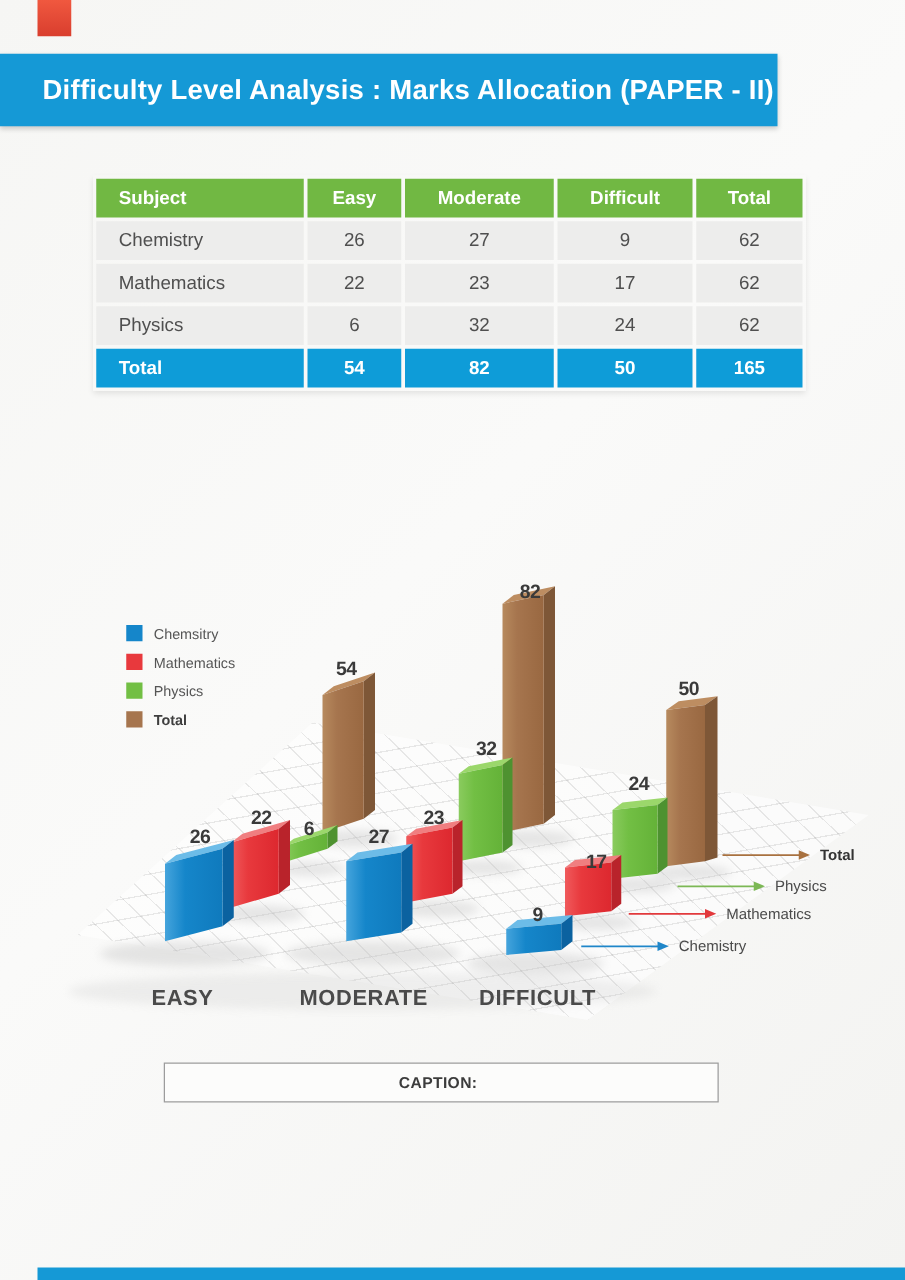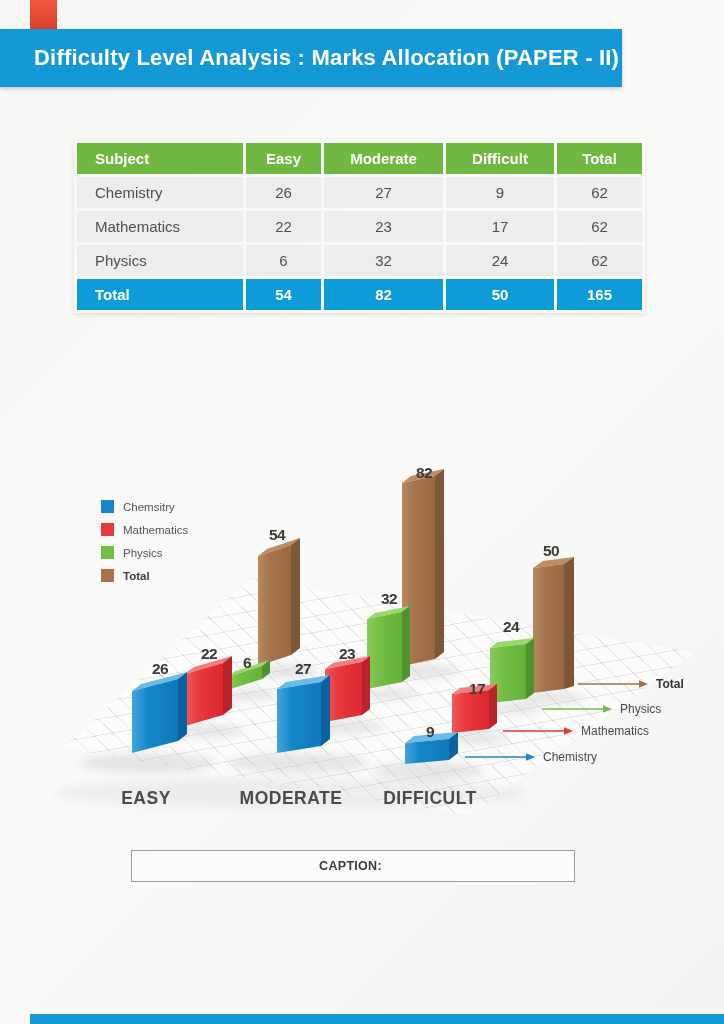--- a/index.html
+++ b/index.html
@@ -4,21 +4,21 @@
 <style>
   html,body{margin:0;padding:0;}
   body{width:724px;height:1024px;font-family:"Liberation Sans",sans-serif;}
   .page{position:relative;width:724px;height:1024px;overflow:hidden;
         background:linear-gradient(135deg,#f6f6f4 0%,#fafaf9 45%,#f3f3f1 100%);}
   
   .top-tab{position:absolute;left:30px;top:0;width:27px;height:29px;
            background:linear-gradient(180deg,#f0583f,#d93e2e);}
   .bottom-bar{position:absolute;left:30px;right:0;bottom:0;height:10px;background:#1599d6;}
   
-  .banner{position:absolute;left:0;top:29px;width:622px;height:58px;background:#1599d6;
+  .banner{position:absolute;left:0;top:43px;width:622px;height:58px;background:#1599d6;
           box-shadow:0 2px 4px rgba(0,0,0,.18);display:flex;align-items:center;}
   .banner h1{margin:0;padding-left:34px;font-size:22px;font-weight:bold;color:#ffffff;letter-spacing:.2px;}
   
   .marks-table{position:absolute;left:74px;top:140px;border-collapse:separate;border-spacing:3px;
                font-size:15px;box-shadow:0 2px 5px rgba(0,0,0,.10);}
   .marks-table th,.marks-table td{height:31px;padding:0 6px;text-align:center;}
   .marks-table thead th{background:#71b843;color:#fff;font-weight:bold;}
   .marks-table tbody td{background:#ededec;color:#4f4f4f;}
   .marks-table tfoot td{background:#0e9cd8;color:#fff;font-weight:bold;}
   .marks-table .c-subject{width:142px;text-align:left;padding-left:18px;}

